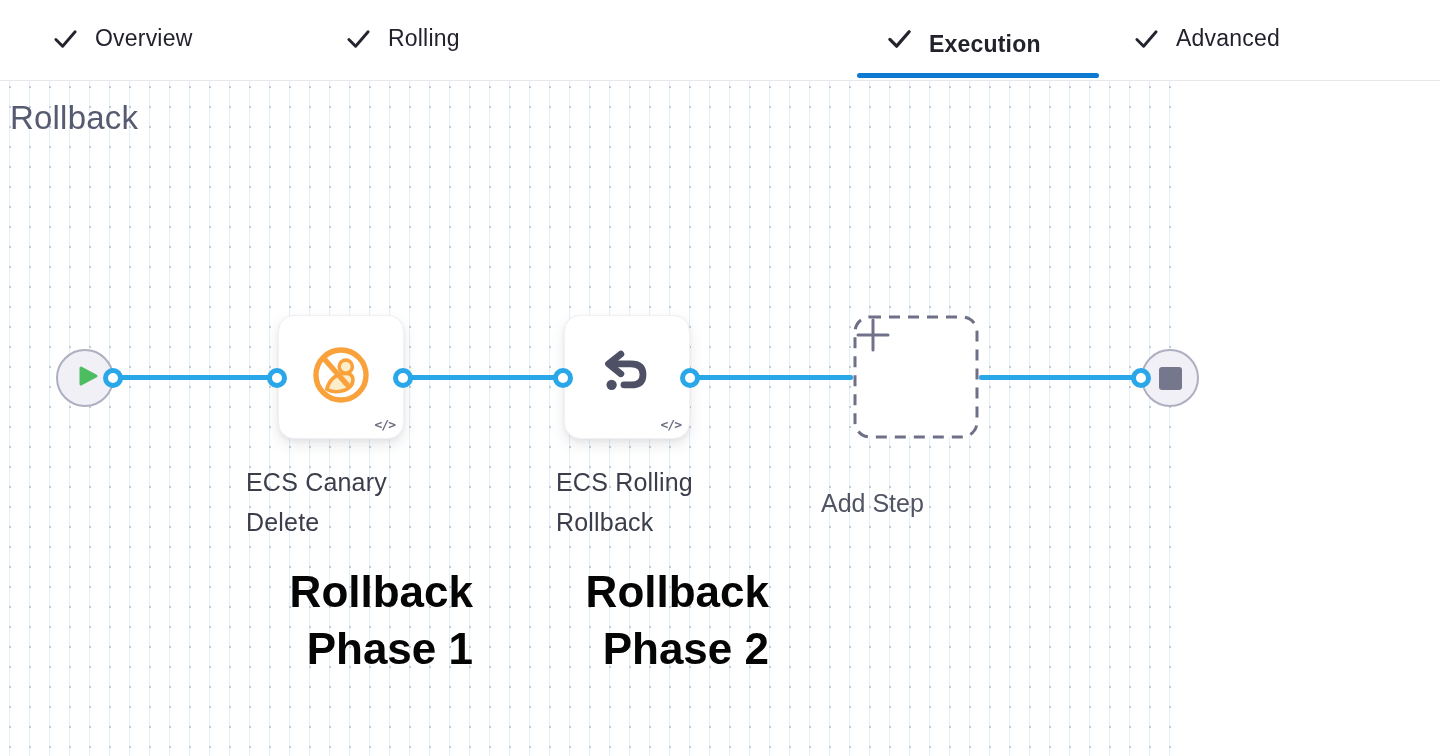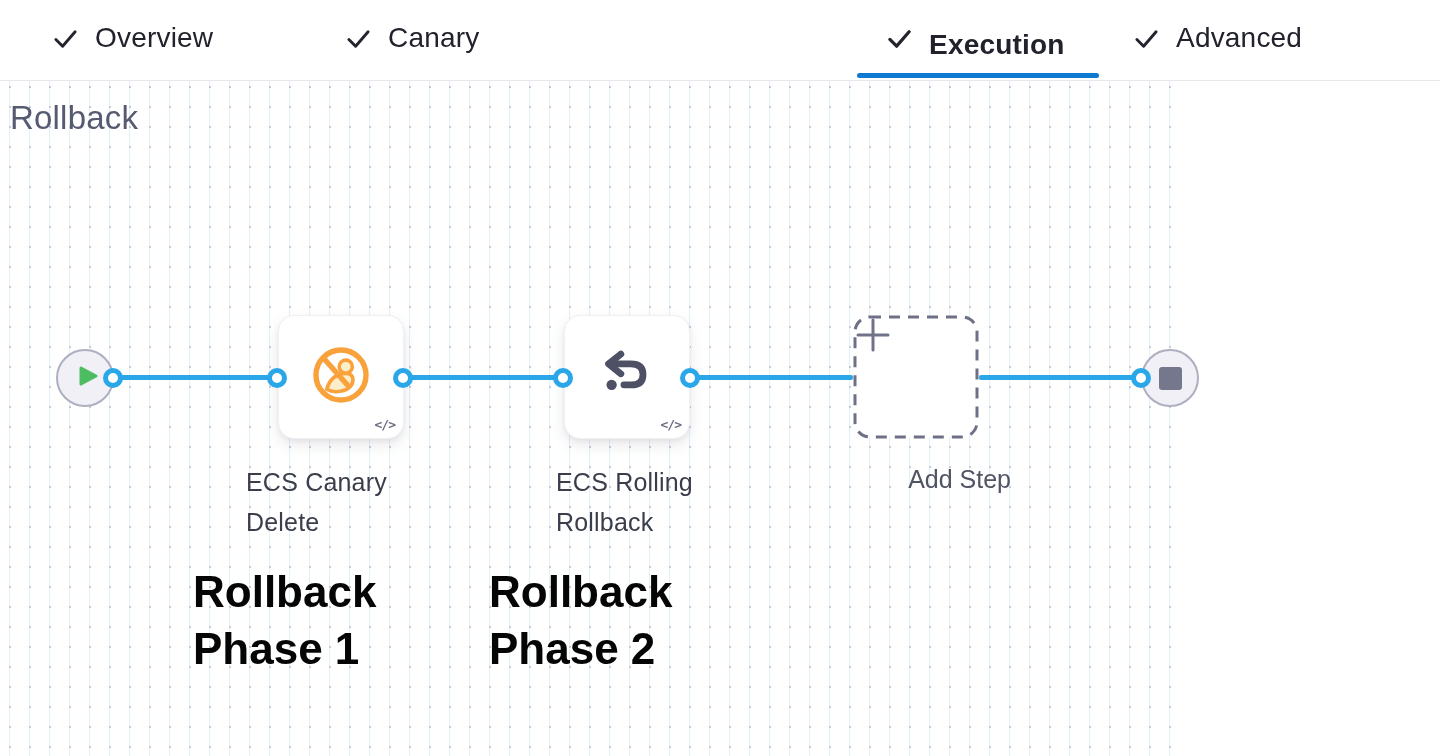--- a/index.html
+++ b/index.html
@@ -27,21 +27,21 @@
     position: absolute;
     top: 0;
     height: 76px;
     display: flex;
     align-items: center;
     gap: 17px;
     cursor: pointer;
   }
   .tab .check { width: 25px; height: 25px; display: block; }
   .tab .tab-label {
-    font-size: 28px;
+    font-size: 23px;
     color: #21222c;
     font-weight: 400;
     letter-spacing: 0.2px;
     white-space: nowrap;
   }
   .tab.active .tab-label { font-weight: 700; margin-top: 13px; }
   .tab-underline {
     position: absolute;
     left: 857px; top: 73px;
     width: 242px; height: 5px;
@@ -150,33 +150,33 @@
     top: 381px;
     width: 190px;
     text-align: left;
     font-size: 25px;
     line-height: 40px;
     color: #3b3d4b;
     letter-spacing: 0.2px;
   }
   .add-step-name {
     position: absolute;
-    top: 378px;
+    top: 402px;
     width: 190px;
-    text-align: right;
+    text-align: left;
     font-size: 25px;
     line-height: 40px;
     color: #515462;
   }
 
   .annotation {
     position: absolute;
     top: 482px;
     width: 280px;
-    text-align: left;
+    text-align: right;
     font-size: 44px;
     line-height: 57px;
     font-weight: 700;
     color: #050505;
   }
 </style>
 </head>
 <body>
 
 <div class="screen">
@@ -191,21 +191,21 @@
       </span>
       <span class="tab-label">Overview</span>
     </div>
 
     <div class="tab" style="left:346px">
       <span>
         <svg class="check" viewBox="0 0 26 26">
             <polyline points="3,14 10,21 23,6" fill="none" stroke="#23242e" stroke-width="3" stroke-linecap="round" stroke-linejoin="round"></polyline>
           </svg>
       </span>
-      <span class="tab-label">Canary</span>
+      <span class="tab-label">Rolling</span>
     </div>
 
 
     <div class="tab active" style="left:887px">
       <span>
         <svg class="check" viewBox="0 0 26 26">
             <polyline points="3,14 10,21 23,6" fill="none" stroke="#23242e" stroke-width="3.4" stroke-linecap="round" stroke-linejoin="round"></polyline>
           </svg>
       </span>
       <span class="tab-label">Execution</span>

